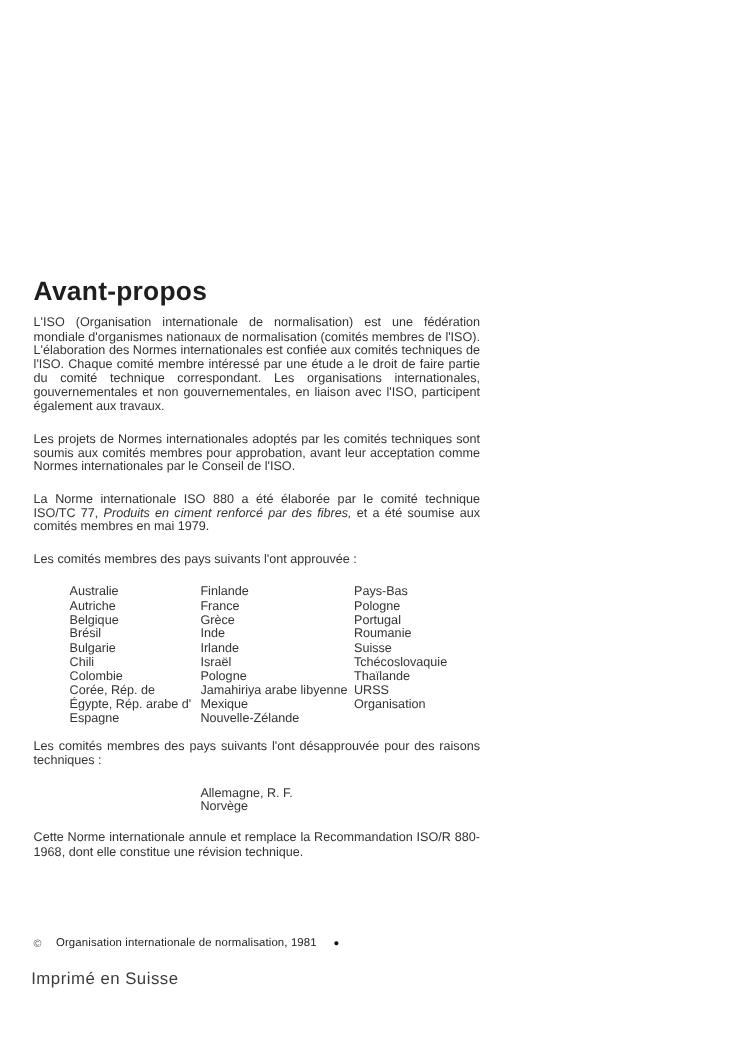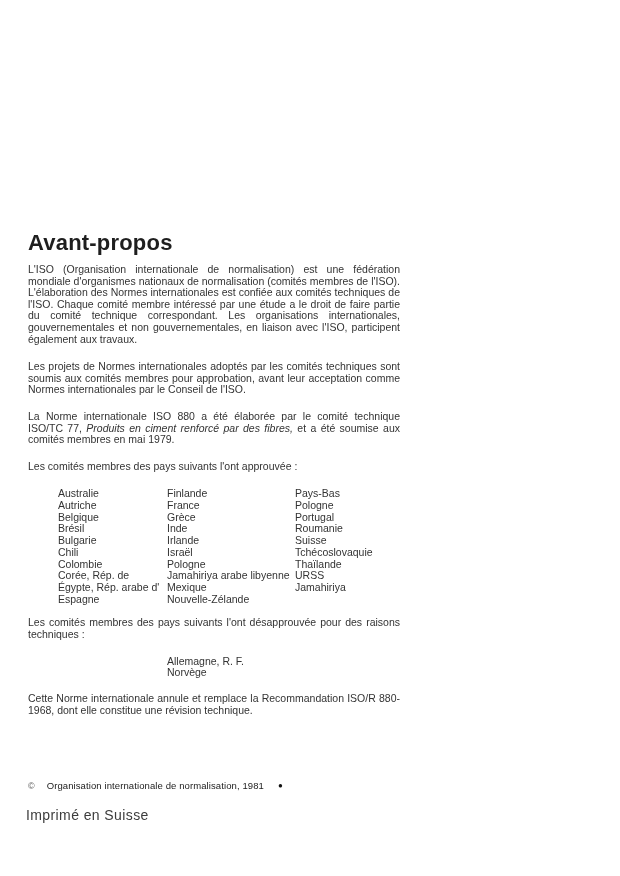--- a/index.html
+++ b/index.html
@@ -146,21 +146,21 @@
         </div>
       <div class="country-col col-3">
           <div>Pays-Bas</div>
           <div>Pologne</div>
           <div>Portugal</div>
           <div>Roumanie</div>
           <div>Suisse</div>
           <div>Tchécoslovaquie</div>
           <div>Thaïlande</div>
           <div>URSS</div>
-          <div>Jamahiriya</div>
+          <div>Organisation</div>
         </div>
     </div>
 
     <p class="body-text disapproved-intro">Les comités membres des pays suivants l'ont désapprouvée pour des raisons techniques :</p>
 
     <div class="disapproved-list">
         <div>Allemagne, R. F.</div>
         <div>Norvège</div>
       </div>
 

